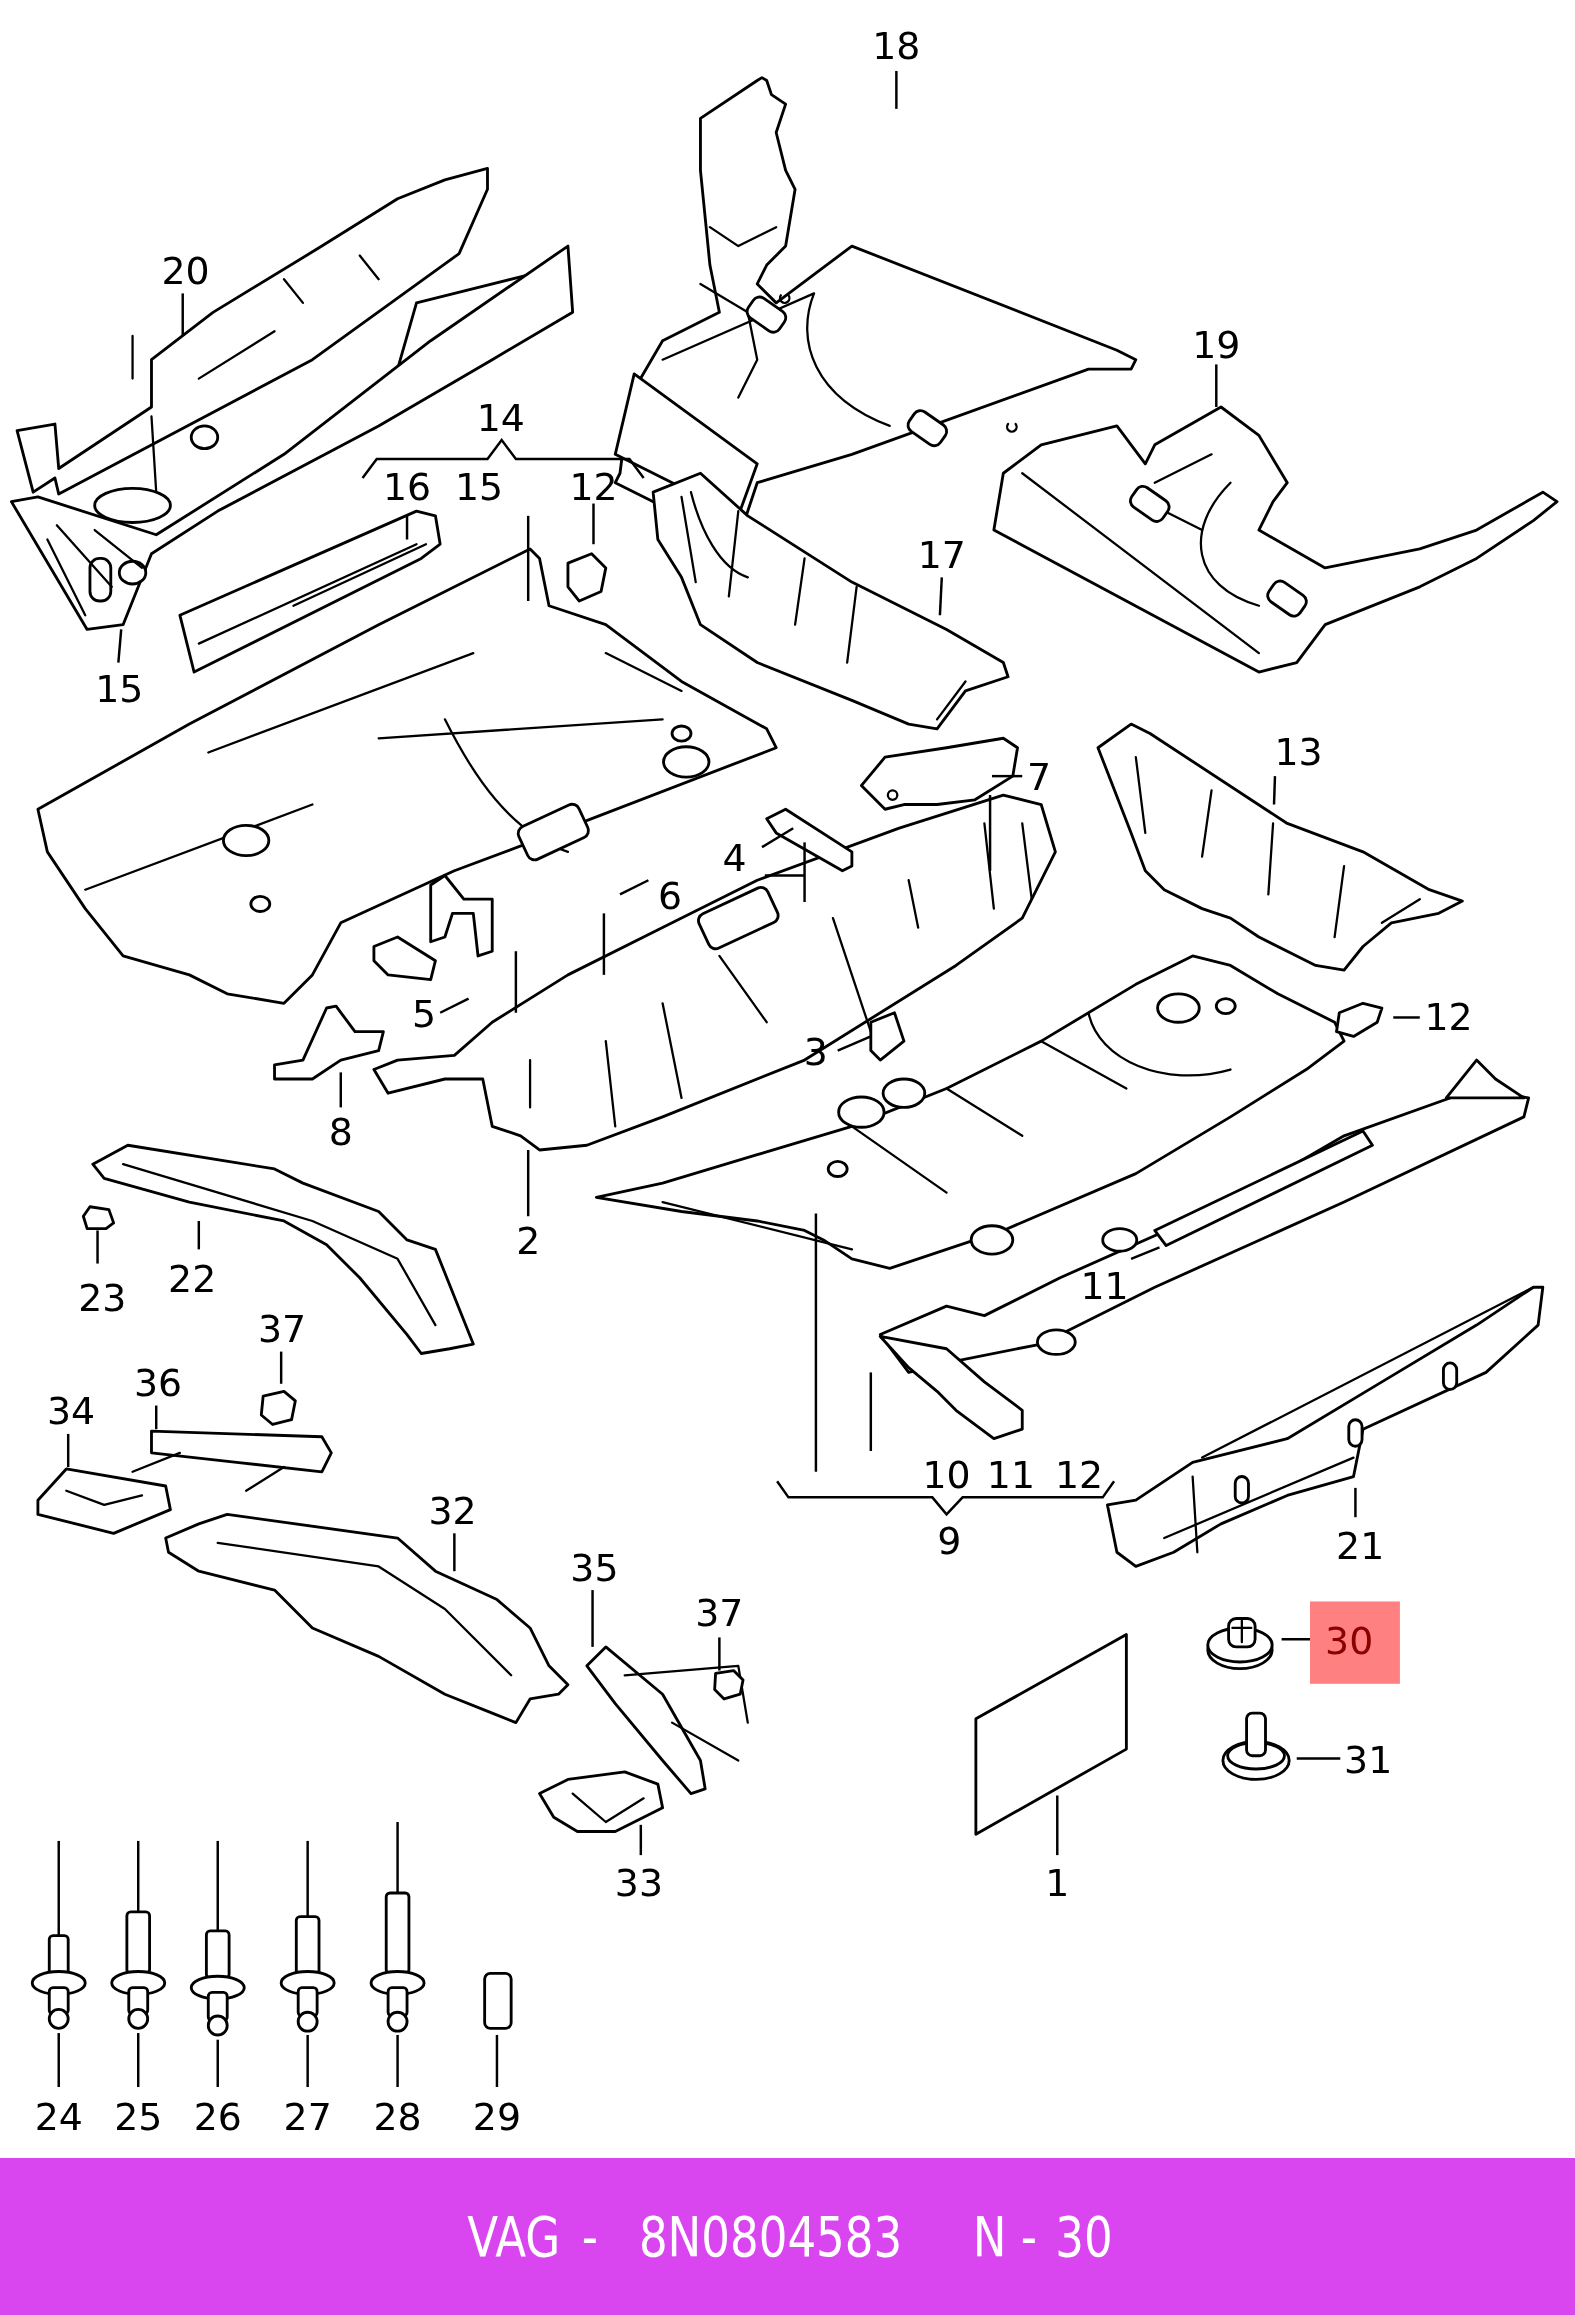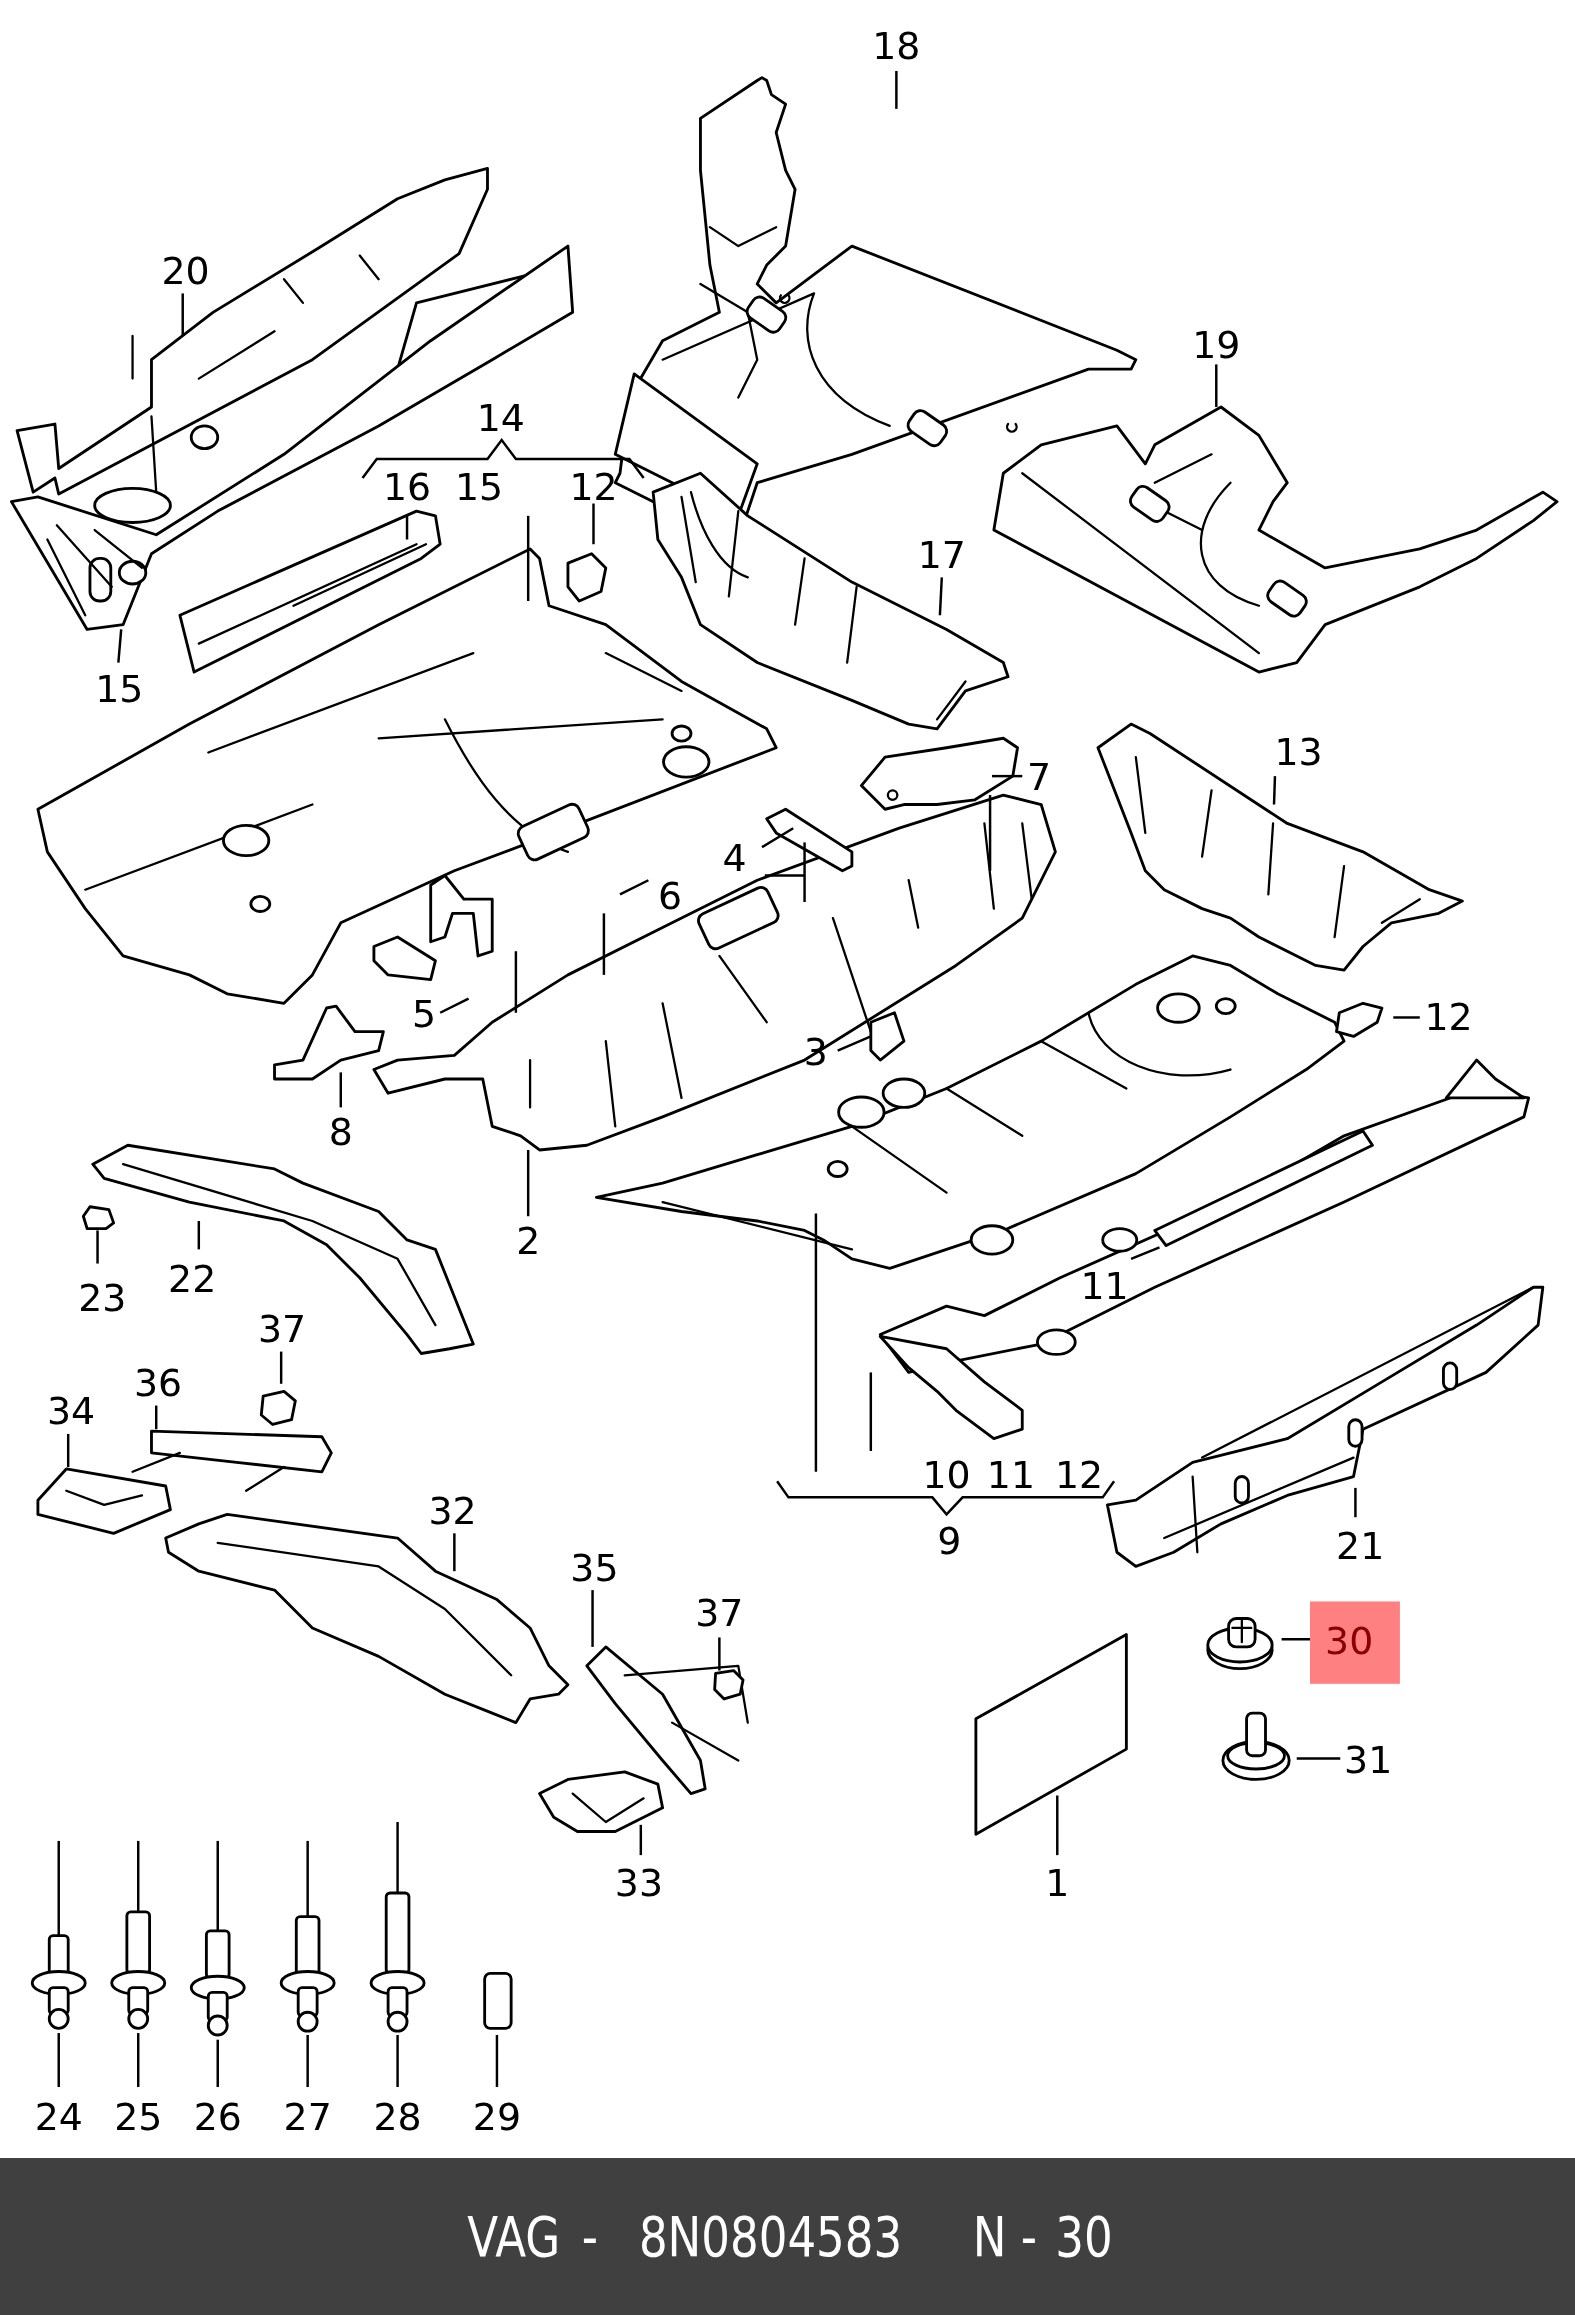--- a/index.html
+++ b/index.html
@@ -5,21 +5,21 @@
   html, body { margin: 0; padding: 0; background: #ffffff; }
   body { width: 1576px; height: 2316px; position: relative; overflow: hidden;
          font-family: "DejaVu Sans Condensed", "DejaVu Sans", sans-serif; }
   #diagram { position: absolute; left: 0; top: 0; width: 1576px; height: 2158px; }
   #diagram .part { fill: #ffffff; stroke: #000000; stroke-width: 3; stroke-linejoin: round; stroke-linecap: round; }
   #diagram .detail { fill: none; stroke: #000000; stroke-width: 2.4; stroke-linecap: round; stroke-linejoin: round; }
   #diagram .leader { stroke: #000000; stroke-width: 2.6; fill: none; }
   #diagram .label { font-family: "DejaVu Sans", sans-serif; font-size: 40px; fill: #000000;
                     transform-box: fill-box; }
   #diagram .highlight { fill: #ff8080; }
-  .footer { position: absolute; left: 0; top: 2158px; width: 1576px; height: 158px; background: #404040;
+  .footer { position: absolute; left: 0; top: 2158px; width: 1576px; height: 158px; background: #d946ef;
             display: flex; align-items: center; justify-content: center; color: #ffffff;
             font-family: "DejaVu Sans", sans-serif; font-size: 55px; letter-spacing: 0; }
   .footer span { display: inline-block; transform: scaleX(0.82); }
   .footer .gap { width: 38px; }
 </style>
 </head>
 <body>
 
 <svg id="diagram" viewBox="0 0 1665 2280" xmlns="http://www.w3.org/2000/svg">
 

